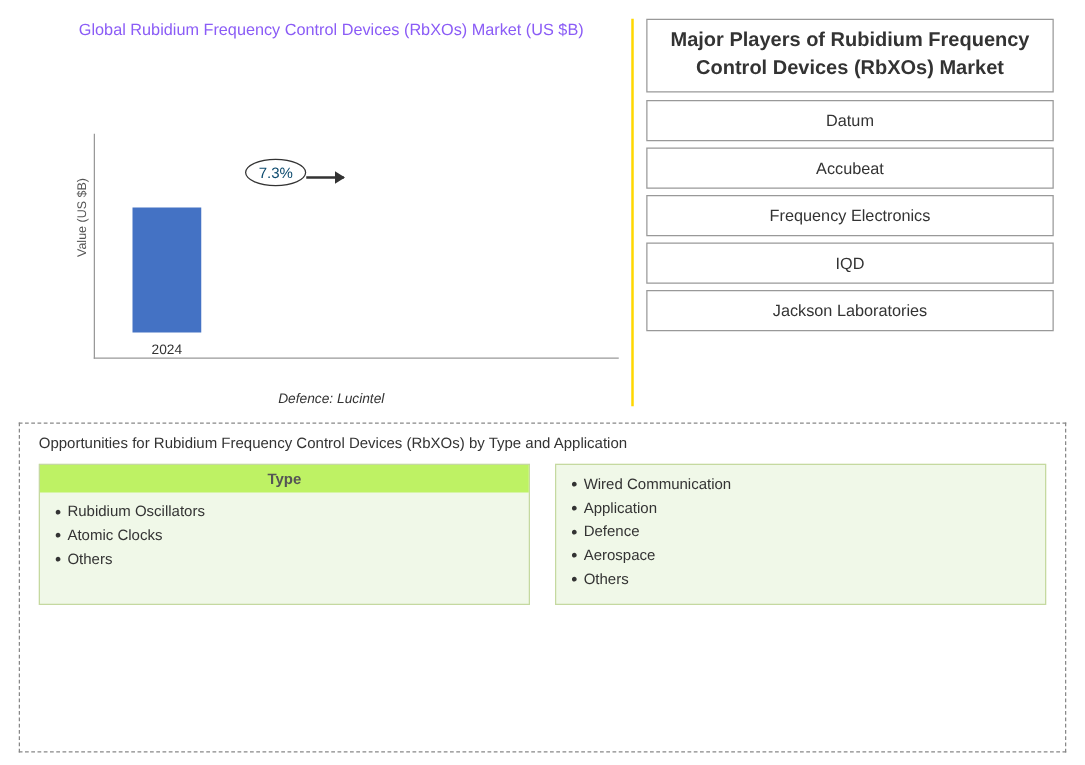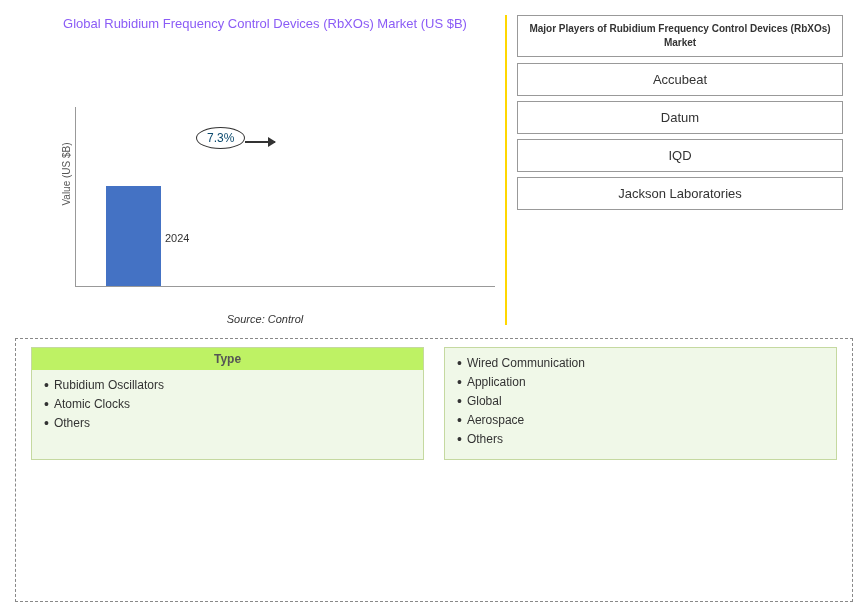--- a/index.html
+++ b/index.html
@@ -76,21 +76,21 @@
       width: 100%;
       height: 180px;
       border-bottom: 1.5px solid #999;
       border-left: 1.5px solid #999;
       padding: 10px 20px 0 30px;
       position: relative;
     }
 
     .bar-group {
       display: flex;
-      flex-direction: row;
+      flex-direction: column;
       align-items: center;
       gap: 4px;
       text-align: center;
     }
 
     .bar {
       width: 55px;
       background: #4472C4;
     }
 
@@ -158,21 +158,21 @@
       flex: 1;
       display: flex;
       flex-direction: column;
       padding: 5px 10px;
     }
 
     .players-title-box {
       border: 1.5px solid #999;
       padding: 6px 10px;
       text-align: center;
-      font-size: 10px;
+      font-size: 16px;
       font-weight: bold;
       color: #333;
       line-height: 1.4;
       margin-bottom: 6px;
     }
 
     .player-item {
       border: 1.5px solid #999;
       padding: 8px 10px;
       text-align: center;
@@ -256,37 +256,39 @@
           </div>
 
           <div class="bar-group">
             <div class="bar" style="height: 100px;"></div>
             <span class="bar-label">2024</span>
           </div>
 
         </div>
       </div>
 
-      <div class="source-text">Source: Control</div>
+      <div class="source-text">Defence: Lucintel</div>
     </div>
 
     <div class="vertical-divider"></div>
 
     <div class="players-section">
       <div class="players-title-box">Major Players of Rubidium Frequency Control Devices (RbXOs) Market</div>
 
+      <div class="player-item">Datum</div>
       <div class="player-item">Accubeat</div>
-      <div class="player-item">Datum</div>
+      <div class="player-item">Frequency Electronics</div>
       <div class="player-item">IQD</div>
       <div class="player-item">Jackson Laboratories</div>
     </div>
 
   </div>
 
   <div class="bottom-section">
+    <div class="opportunities-title">Opportunities for Rubidium Frequency Control Devices (RbXOs) by Type and Application</div>
 
     <div class="opportunities-content">
 
       <div class="opp-column">
         <div class="opp-header">Type</div>
         <div class="opp-item">
           <span class="bullet">•</span>
           <span>Rubidium Oscillators</span>
         </div>
         <div class="opp-item">
@@ -303,21 +305,21 @@
         <div class="opp-item">
           <span class="bullet">•</span>
           <span>Wired Communication</span>
         </div>
         <div class="opp-item">
           <span class="bullet">•</span>
           <span>Application</span>
         </div>
         <div class="opp-item">
           <span class="bullet">•</span>
-          <span>Global</span>
+          <span>Defence</span>
         </div>
         <div class="opp-item">
           <span class="bullet">•</span>
           <span>Aerospace</span>
         </div>
         <div class="opp-item">
           <span class="bullet">•</span>
           <span>Others</span>
         </div>
       </div>

